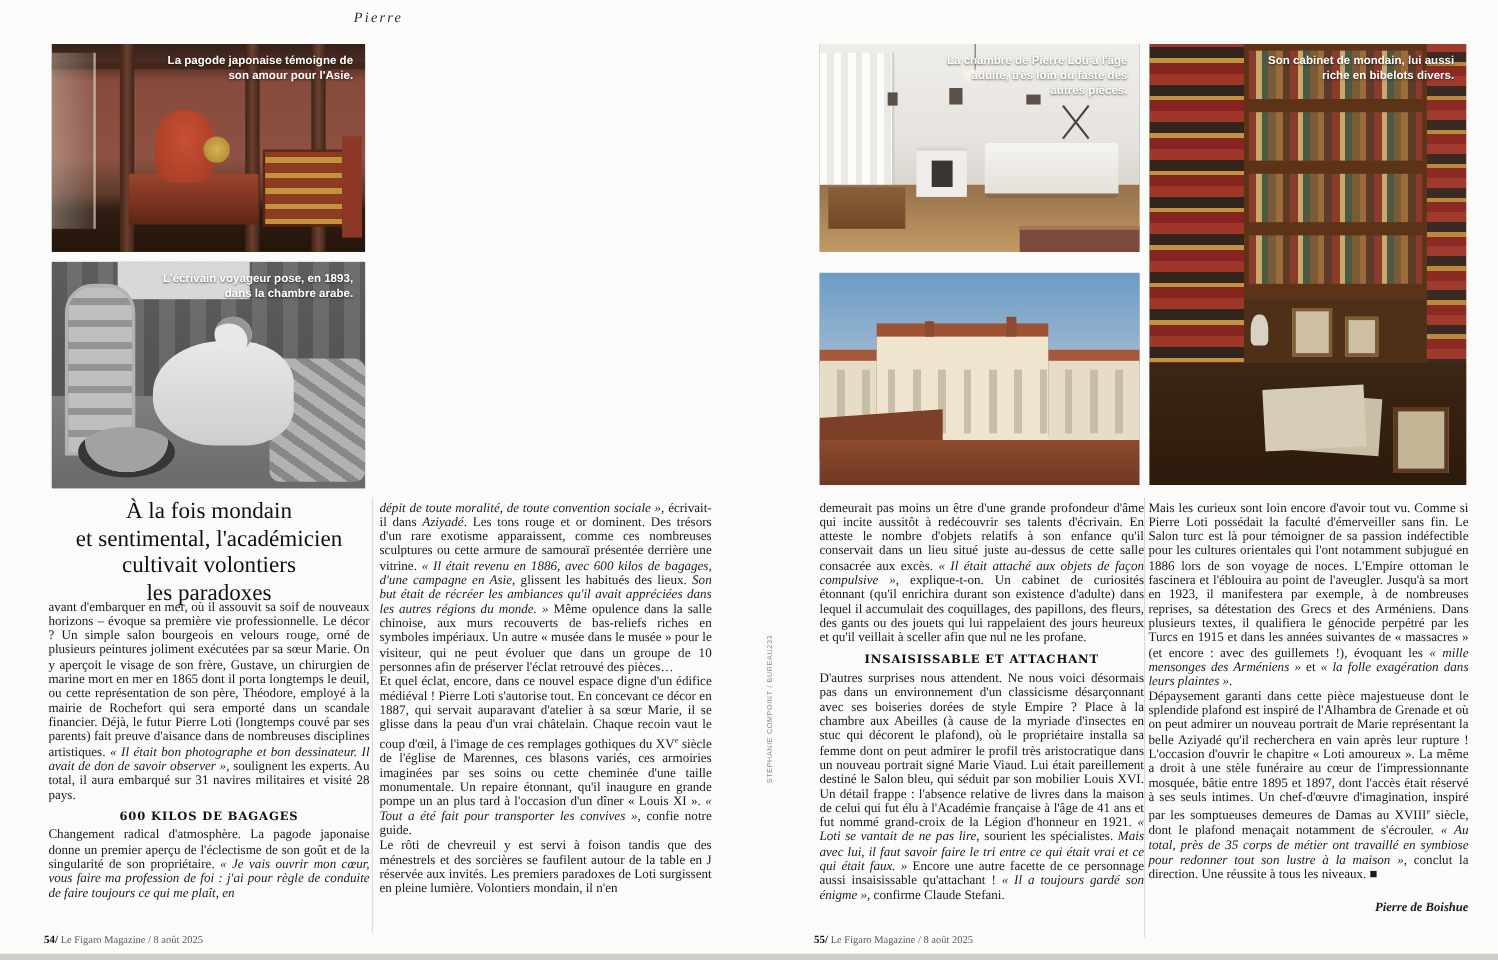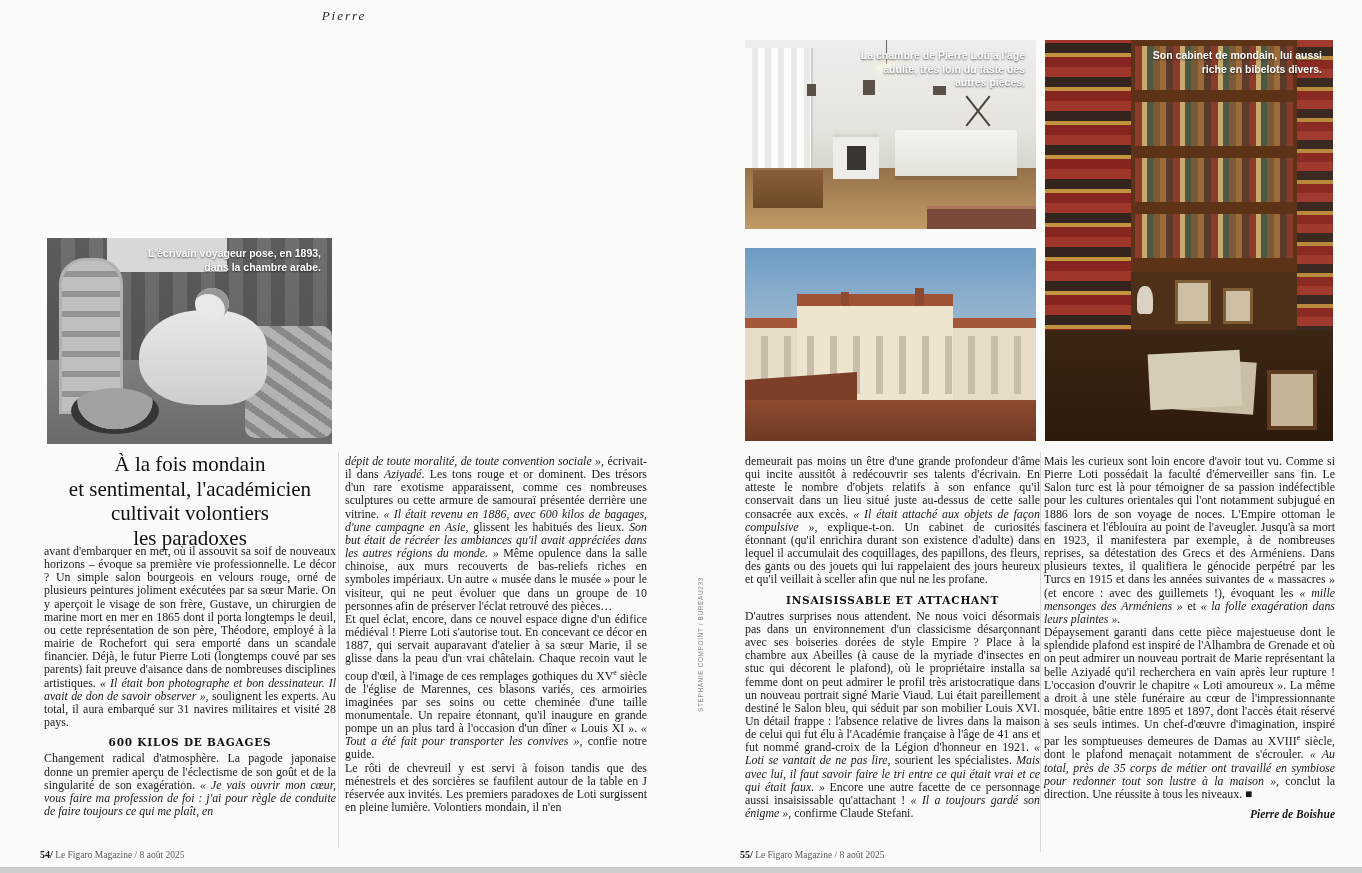--- a/index.html
+++ b/index.html
@@ -13,21 +13,21 @@
            font-family:"Liberation Sans",sans-serif;font-weight:700;font-size:10.5px;line-height:1.3;
            text-shadow:0 1px 2px rgba(0,0,0,.6);z-index:9;}
   .layer{position:absolute;}
   
   .headline{position:absolute;left:40px;top:452px;width:300px;text-align:center;
             font-size:21px;line-height:24.5px;color:#101010;}
   .col{position:absolute;text-align:justify;font-size:11.9px;line-height:13.15px;color:#191919;}
   .col p{margin:0;}
   .subhead{font-family:"DejaVu Serif",serif;font-weight:700;font-size:10.5px;letter-spacing:.8px;
            text-align:center;margin:7px 0 3px;color:#111;}
-  .byline{text-align:right;font-weight:700;font-style:italic;font-size:11.5px;margin-top:7px;}
+  .byline{text-align:right;font-weight:700;font-style:italic;font-size:11.5px;margin-top:18px;}
   .vrule{position:absolute;width:1px;background:#dbd9d5;}
   .footer{position:absolute;top:849px;font-size:9.5px;color:#5a5a5a;
           font-family:"Liberation Serif",serif;}
   .footer b{color:#111;font-size:10px;}
   .credit{position:absolute;left:697px;top:712px;transform:rotate(-90deg);transform-origin:left top;
           font-family:"Liberation Sans",sans-serif;font-size:6.5px;color:#8a8a8a;letter-spacing:.6px;
           white-space:nowrap;}
   .bottombar{position:absolute;left:0;bottom:0;width:100%;height:6px;background:#d0cecb;}
 
   
@@ -102,20 +102,34 @@
   .cb-paper2{left:130px;top:320px;width:80px;height:52px;background:#c9bfa6;transform:rotate(4deg);}
   .cb-dframe{left:222px;top:330px;width:42px;height:52px;background:#c4b596;border:4px solid #5d3a20;}
 </style>
 </head>
 <body>
 
 <div id="canvas">
 
   <div class="kicker">Pierre</div>
 
+  <div class="photo" style="left:47px;top:40px;width:285px;height:189px;">
+    <div class="layer pg-base"></div>
+    <div class="layer pg-beam"></div>
+    <div class="layer pg-case"></div>
+    <div class="layer pg-pillar" style="left:62px;"></div>
+    <div class="layer pg-pillar" style="left:176px;"></div>
+    <div class="layer pg-pillar" style="left:236px;"></div>
+    <div class="layer pg-table"></div>
+    <div class="layer pg-statue"></div>
+    <div class="layer pg-disc"></div>
+    <div class="layer pg-altar"></div>
+    <div class="layer pg-stand"></div>
+    <div class="caption">La pagode japonaise témoigne de son amour pour l'Asie.</div>
+  </div>
 
   <div class="photo" style="left:47px;top:238px;width:285px;height:206px;filter:grayscale(1) contrast(1.02);">
     <div class="layer ar-base"></div>
     <div class="layer ar-drape"></div>
     <div class="layer ar-corner"></div>
     <div class="layer ar-stela"></div>
     <div class="layer ar-cushion"></div>
     <div class="layer ar-figure"></div>
     <div class="layer ar-head"></div>
     <div class="layer ar-table"></div>
@@ -178,21 +192,21 @@
   <div class="headline">
     <div>À la fois mondain</div>
     <div>et sentimental, l'académicien</div>
     <div>cultivait volontiers</div>
     <div>les paradoxes</div>
   </div>
 
   <div class="col" style="left:44px;top:545px;width:292px;">
     <p><span>avant d'embarquer en mer, où il assouvit sa soif de nouveaux horizons – évoque sa première vie professionnelle. Le décor ? Un simple salon bourgeois en velours rouge, orné de plusieurs peintures joliment exécutées par sa sœur Marie. On y aperçoit le visage de son frère, Gustave, un chirurgien de marine mort en mer en 1865 dont il porta longtemps le deuil, ou cette représentation de son père, Théodore, employé à la mairie de Rochefort qui sera emporté dans un scandale financier. Déjà, le futur Pierre Loti (longtemps couvé par ses parents) fait preuve d'aisance dans de nombreuses disciplines artistiques. </span><span style="font-style: italic;">« Il était bon photographe et bon dessinateur. Il avait de don de savoir observer », </span><span>soulignent les experts. Au total, il aura embarqué sur 31 navires militaires et visité 28 pays.</span></p>
     <div class="subhead">600 KILOS DE BAGAGES</div>
-    <p><span>Changement radical d'atmosphère. La pagode japonaise donne un premier aperçu de l'éclectisme de son goût et de la singularité de son exagération. </span><span style="font-style: italic;">« Je vais ouvrir mon cœur, vous faire ma profession de foi : j'ai pour règle de conduite de faire toujours ce qui me plaît, en</span></p>
+    <p><span>Changement radical d'atmosphère. La pagode japonaise donne un premier aperçu de l'éclectisme de son goût et de la singularité de son propriétaire. </span><span style="font-style: italic;">« Je vais ouvrir mon cœur, vous faire ma profession de foi : j'ai pour règle de conduite de faire toujours ce qui me plaît, en</span></p>
   </div>
 
   <div class="col" style="left:345px;top:455px;width:302px;">
     <p><span style="font-style: italic;">dépit de toute moralité, de toute convention sociale », </span><span>écrivait-il dans </span><span style="font-style: italic;">Aziyadé</span><span>. Les tons rouge et or dominent. Des trésors d'un rare exotisme apparaissent, comme ces nombreuses sculptures ou cette armure de samouraï présentée derrière une vitrine. </span><span style="font-style: italic;">« Il était revenu en 1886, avec 600 kilos de bagages, d'une campagne en Asie, </span><span>glissent les habitués des lieux. </span><span style="font-style: italic;">Son but était de récréer les ambiances qu'il avait appréciées dans les autres régions du monde. » </span><span>Même opulence dans la salle chinoise, aux murs recouverts de bas-reliefs riches en symboles impériaux. Un autre « musée dans le musée » pour le visiteur, qui ne peut évoluer que dans un groupe de 10 personnes afin de préserver l'éclat retrouvé des pièces…</span></p>
     <p><span>Et quel éclat, encore, dans ce nouvel espace digne d'un édifice médiéval ! Pierre Loti s'autorise tout. En concevant ce décor en 1887, qui servait auparavant d'atelier à sa sœur Marie, il se glisse dans la peau d'un vrai châtelain. Chaque recoin vaut le coup d'œil, à l'image de ces remplages gothiques du XV</span><span style="font-size: 0.65em; vertical-align: super;">e</span><span> siècle de l'église de Marennes, ces blasons variés, ces armoiries imaginées par ses soins ou cette cheminée d'une taille monumentale. Un repaire étonnant, qu'il inaugure en grande pompe un an plus tard à l'occasion d'un dîner « Louis XI ». </span><span style="font-style: italic;">« Tout a été fait pour transporter les convives », </span><span>confie notre guide.</span></p>
     <p><span>Le rôti de chevreuil y est servi à foison tandis que des ménestrels et des sorcières se faufilent autour de la table en J réservée aux invités. Les premiers paradoxes de Loti surgissent en pleine lumière. Volontiers mondain, il n'en</span></p>
   </div>
 
   <div class="col" style="left:745px;top:455px;width:295px;">
     <p><span>demeurait pas moins un être d'une grande profondeur d'âme qui incite aussitôt à redécouvrir ses talents d'écrivain. En atteste le nombre d'objets relatifs à son enfance qu'il conservait dans un lieu situé juste au-dessus de cette salle consacrée aux excès. </span><span style="font-style: italic;">« Il était attaché aux objets de façon compulsive », </span><span>explique-t-on. Un cabinet de curiosités étonnant (qu'il enrichira durant son existence d'adulte) dans lequel il accumulait des coquillages, des papillons, des fleurs, des gants ou des jouets qui lui rappelaient des jours heureux et qu'il veillait à sceller afin que nul ne les profane.</span></p>

